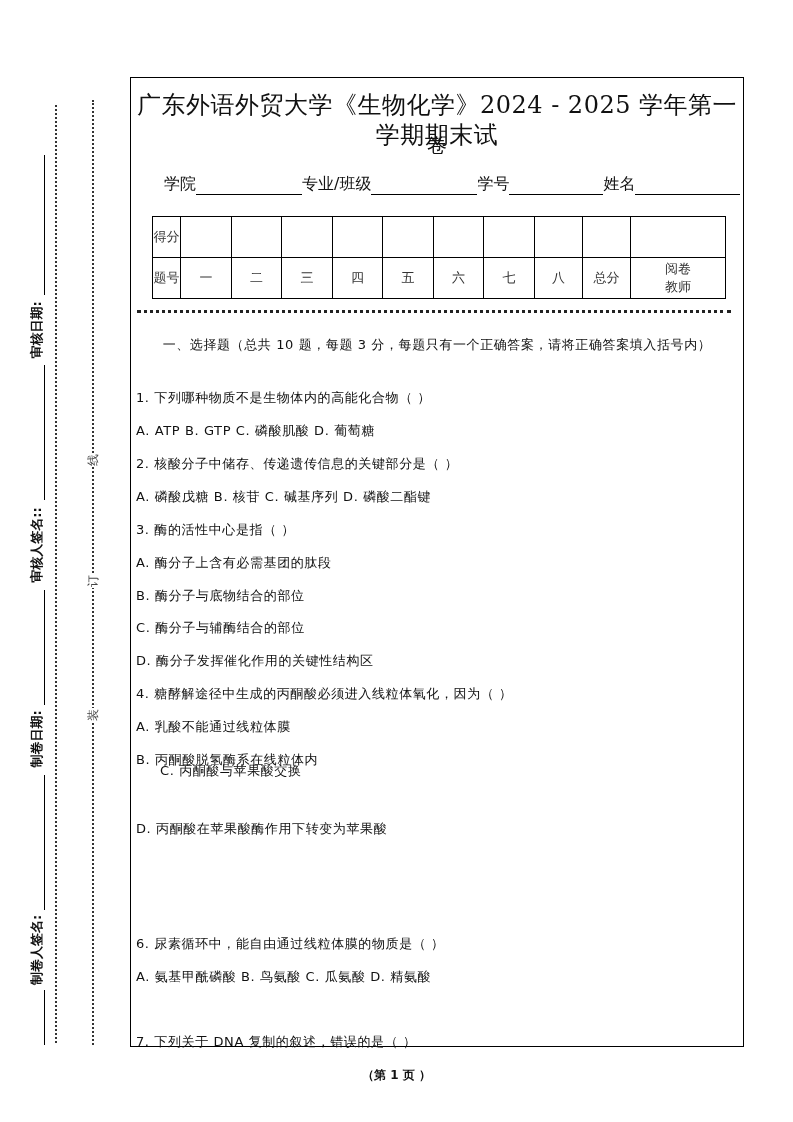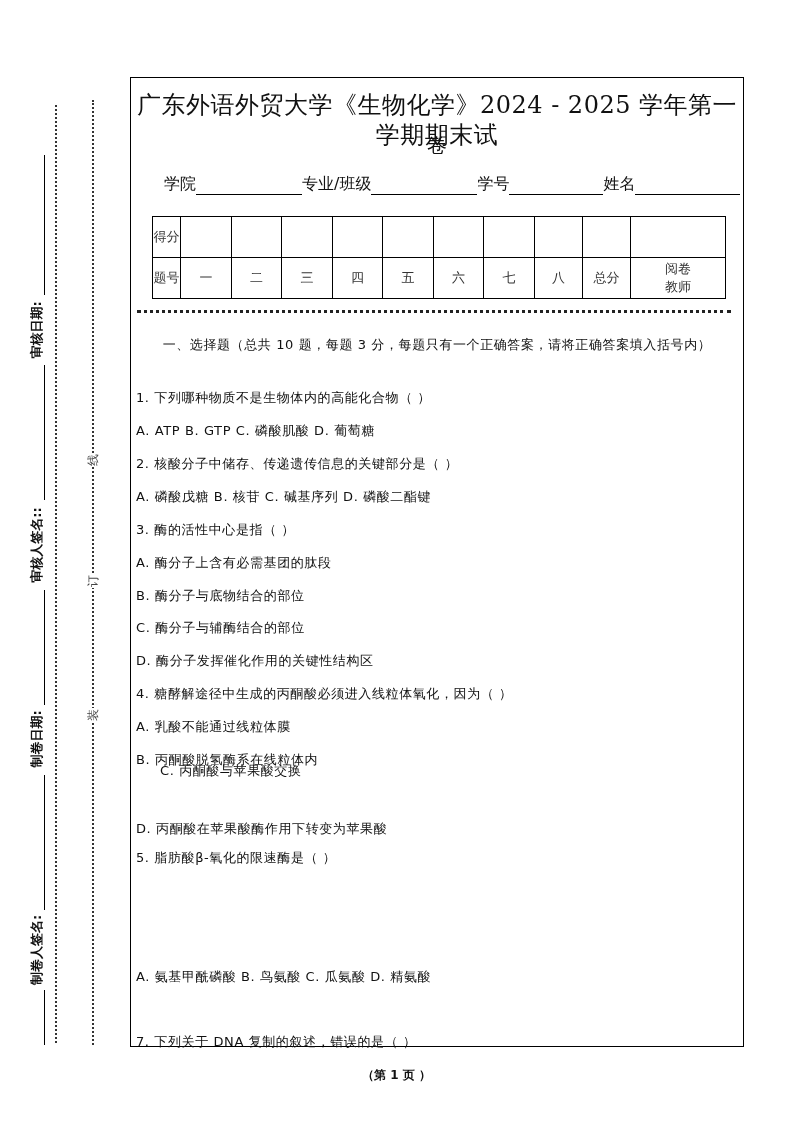--- a/index.html
+++ b/index.html
@@ -113,20 +113,20 @@
   <div class="body-text" style="top:509px;">B. 酶分子与底物结合的部位</div>
   <div class="body-text" style="top:541px;">C. 酶分子与辅酶结合的部位</div>
   <div class="body-text" style="top:574px;">D. 酶分子发挥催化作用的关键性结构区</div>
 
   <div class="body-text" style="top:607px;">4. 糖酵解途径中生成的丙酮酸必须进入线粒体氧化，因为（   ）</div>
   <div class="body-text" style="top:640px;">A. 乳酸不能通过线粒体膜</div>
   <div class="body-text" style="top:673px;">B. 丙酮酸脱氢酶系在线粒体内</div>
   <div class="body-text" style="top:684px;margin-left:24px;">C. 丙酮酸与苹果酸交换</div>
   <div class="body-text" style="top:742px;">D. 丙酮酸在苹果酸酶作用下转变为苹果酸</div>
 
-  <div class="body-text" style="top:771px;">5. 脂肪酸β-氧化的限速酶是（   ）</div>
 
+  <div class="body-text" style="top:857px;">6. 尿素循环中，能自由通过线粒体膜的物质是（   ）</div>
   <div class="body-text" style="top:890px;">A. 氨基甲酰磷酸   B. 鸟氨酸   C. 瓜氨酸   D. 精氨酸</div>
 
   <div class="body-text" style="top:955px;">7. 下列关于 DNA 复制的叙述，错误的是（   ）</div>
 </div>
 
 <div class="footer">（第 1 页 ）</div>
 
 </body></html>

